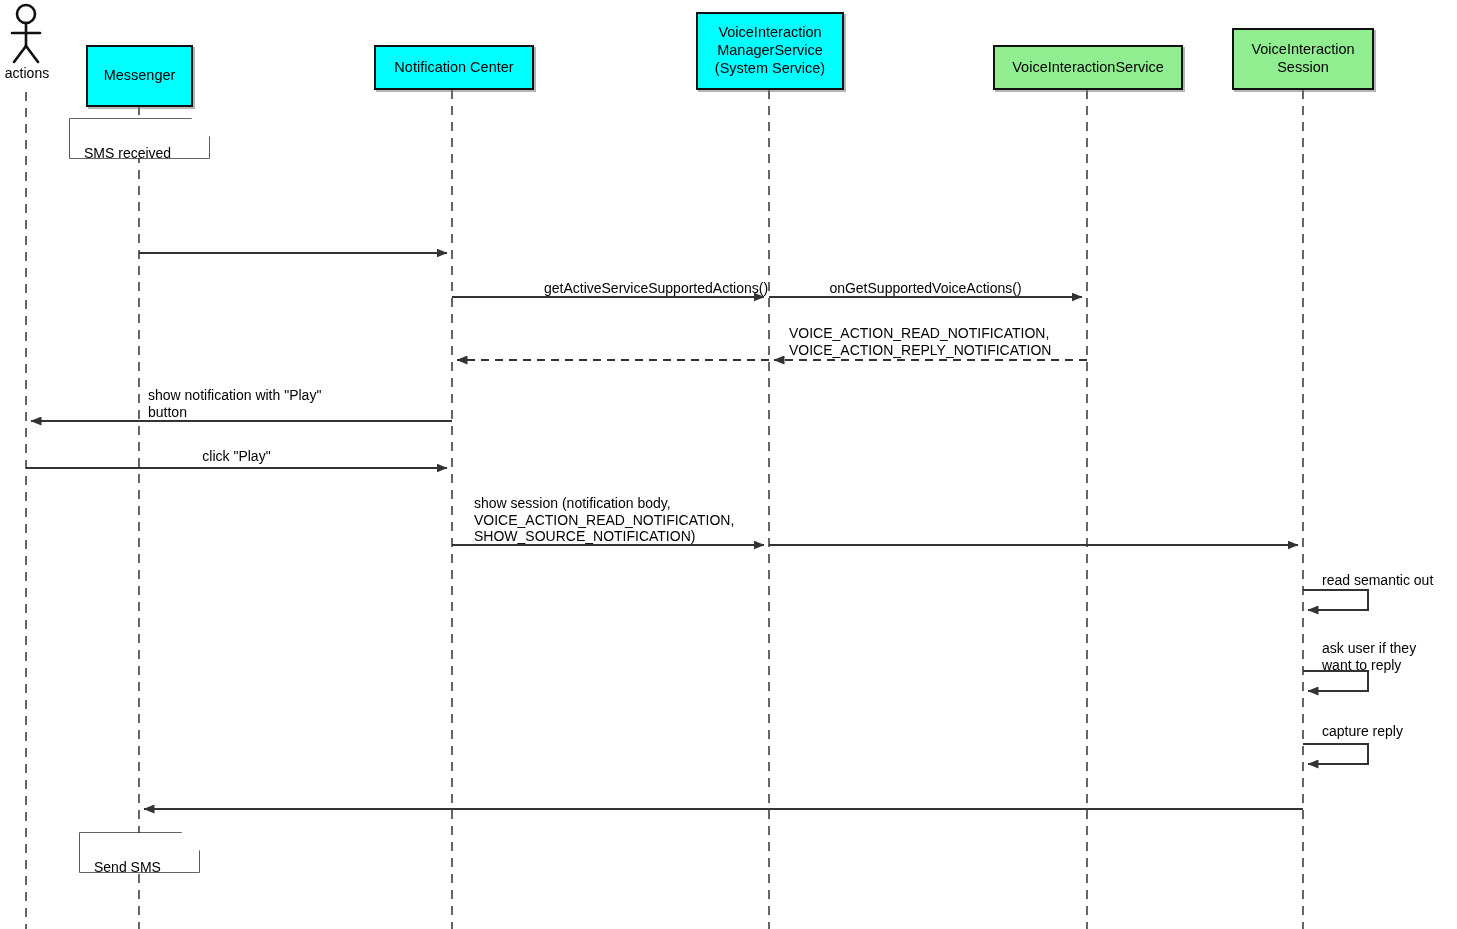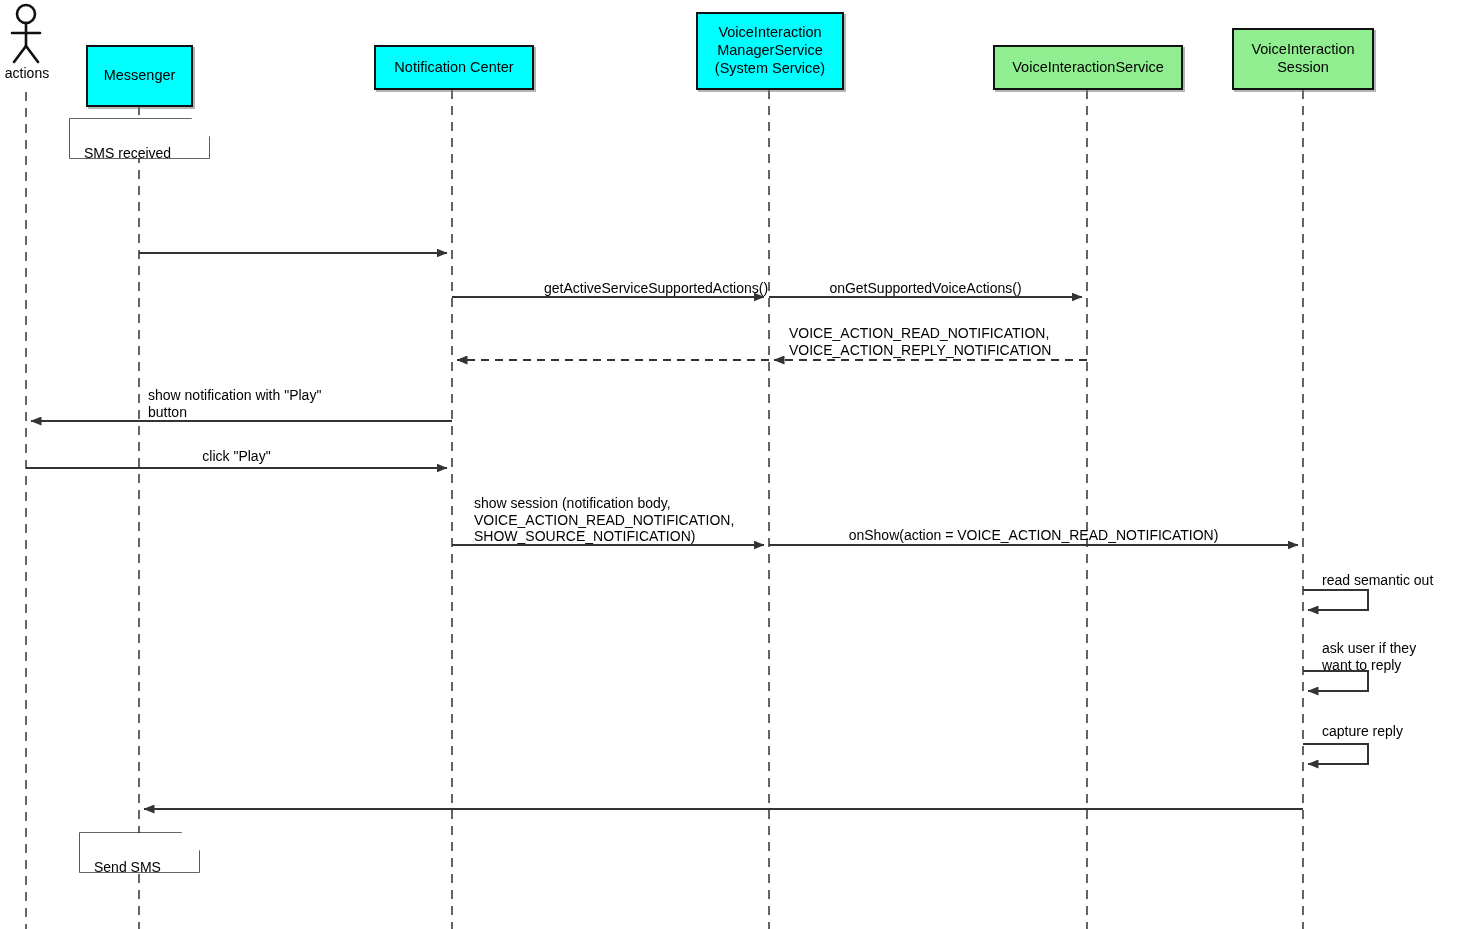--- a/index.html
+++ b/index.html
@@ -178,21 +178,20 @@
 
   <div class="msg-label" style="left:148px; top:387px; width:300px;">show notification with "Play"
 button</div>
 
   <div class="msg-label centered" style="left:26px; top:448px; width:421px;">click "Play"</div>
 
   <div class="msg-label" style="left:474px; top:495px; width:290px;">show session (notification body,
 VOICE_ACTION_READ_NOTIFICATION,
 SHOW_SOURCE_NOTIFICATION)</div>
 
-  <div class="msg-label centered" style="left:769px; top:527px; width:529px;">onShow(action = VOICE_ACTION_READ_NOTIFICATION)</div>
 
 
   <div class="msg-label" style="left:1322px; top:572px; width:135px;">read semantic out</div>
 
   <div class="msg-label" style="left:1322px; top:640px; width:130px;">ask user if they
 want to reply</div>
 
   <div class="msg-label" style="left:1322px; top:723px; width:130px;">capture reply</div>
 
 </div>

